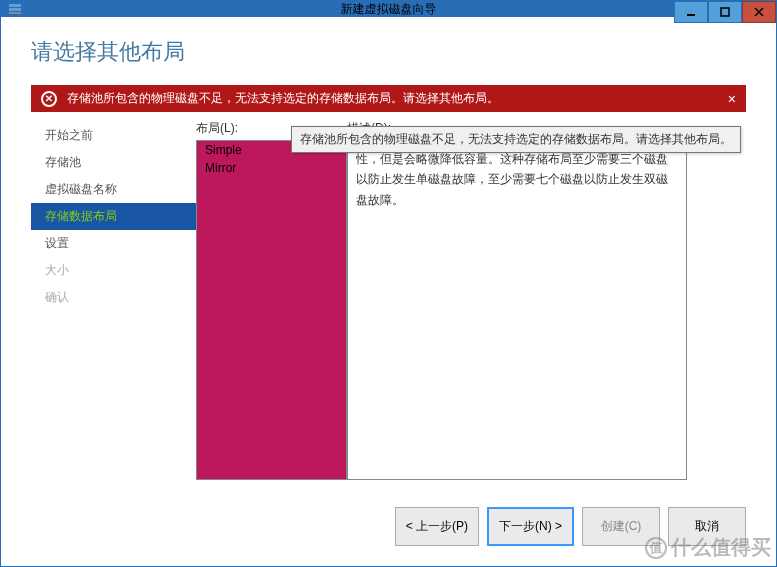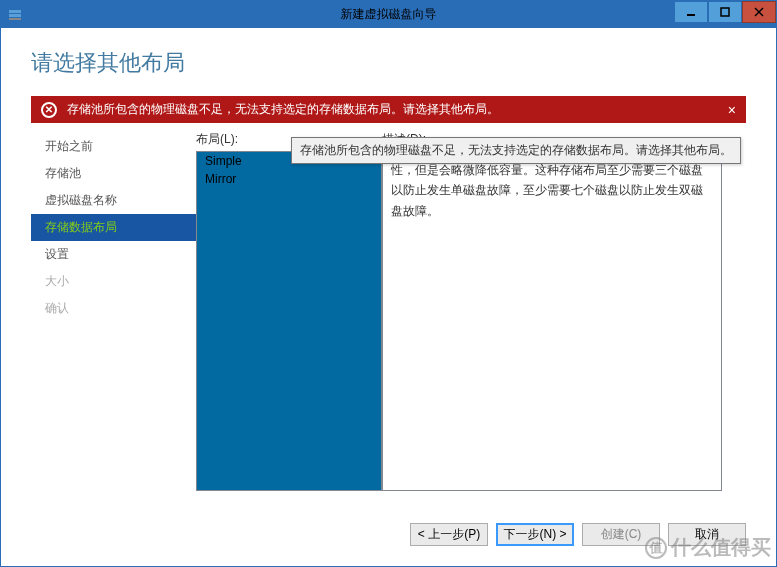--- a/index.html
+++ b/index.html
@@ -1,45 +1,45 @@
 <!DOCTYPE html>
 <html><head>
   <meta charset="utf-8">
   <style>
     * { margin: 0; padding: 0; box-sizing: border-box; font-family: "Microsoft YaHei", "Segoe UI", sans-serif; }
     body { background: #ddd; }
     .window { width: 777px; height: 567px; background: #fff; border: 1px solid #2a6db7; position: relative; }
-    .titlebar { height: 27px; background: #2a6db7; display: flex; align-items: center; position: relative; }
+    .titlebar { height: 16px; background: #2a6db7; display: flex; align-items: center; position: relative; }
     .titlebar .sysicon { width: 16px; height: 16px; margin-left: 6px; display: flex; align-items: center; justify-content: center; }
     .titlebar .title { position: absolute; left: 50%; transform: translateX(-50%); color: #000; font-size: 12px; }
     .winbtns { position: absolute; right: 0; top: 0; display: flex; }
     .winbtn { width: 34px; height: 22px; display: flex; align-items: center; justify-content: center; cursor: pointer; }
     .win-min { background: #529fda; border: 1px solid #2a6db7; }
     .win-max { background: #529fda; border: 1px solid #2a6db7; }
     .win-close { background: #c7503e; border: 1px solid #8b3a2e; }
     .header-area { padding: 20px 30px 10px; }
     .page-title { color: #427aa1; font-size: 22px; font-weight: normal; }
     .errorbar { margin: 8px 30px; background: #b01818; color: #fff; display: flex; align-items: center; padding: 5px 10px; font-size: 12px; position: relative; }
     .errorbar .eicon { width: 16px; height: 16px; border: 2px solid #fff; border-radius: 50%; display: flex; align-items: center; justify-content: center; font-size: 10px; margin-right: 10px; font-weight: bold; }
     .errorbar .eclose { position: absolute; right: 10px; font-size: 14px; cursor: pointer; }
     .body-area { display: flex; padding: 0 30px; height: 365px; align-items: flex-start; }
     .steps { width: 165px; padding-top: 2px; }
     .step { padding: 5px 14px; font-size: 12px; color: #555; cursor: pointer; }
     .step.active { background: #1856a3; color: #84cc16; }
     .step.disabled { color: #aaa; }
     .content { flex: 1; display: flex; position: relative; }
     .col { display: flex; flex-direction: column; }
     .col-label { font-size: 12px; color: #333; margin-bottom: 3px; }
-    .listbox { border: 1px solid #828790; width: 186px; height: 340px; background: #0369a1; font-size: 12px; overflow: auto; }
+    .listbox { border: 1px solid #828790; width: 151px; height: 340px; background: #be185d; font-size: 12px; overflow: auto; }
     .listitem { padding: 2px 8px; cursor: pointer; }
     .listitem.selected { background: #d6e4f2; border: 1px dotted #666; padding: 1px 7px; }
     .descbox { border: 1px solid #828790; width: 340px; height: 340px; background: #fff; font-size: 12px; padding: 8px; color: #333; line-height: 1.7; }
     .tooltip { position: absolute; left: 95px; top: 6px; background: #f0f0f0; border: 1px solid #767676; padding: 4px 8px; font-size: 12px; color: #333; z-index: 100; white-space: nowrap; box-shadow: 1px 1px 3px rgba(0,0,0,0.2); }
     .footer { position: absolute; bottom: 20px; right: 30px; display: flex; gap: 8px; }
-    .btn { min-width: 78px; height: 23px; font-size: 12px; border: 1px solid #acacac; background: #eaeaea; cursor: pointer; padding: 0 4px; }
+    .btn { min-width: 78px; height: 39px; font-size: 12px; border: 1px solid #acacac; background: #eaeaea; cursor: pointer; padding: 0 10px; }
     .btn.primary { border: 2px solid #3b99fc; }
     .btn:disabled { color: #888; text-align: center; }
     .watermark { position: absolute; right: 0; bottom: 0; font-size: 20px; color: rgba(120,120,120,0.5); font-weight: bold; padding: 5px; display: flex; align-items: center; }
     .watermark .wm-icon { width: 22px; height: 22px; border: 2px solid rgba(120,120,120,0.5); border-radius: 50%; margin-right: 4px; display:flex; align-items:center; justify-content:center; font-size:13px;}
   </style>
 </head>
 <body>
 
 <div class="window">
 

